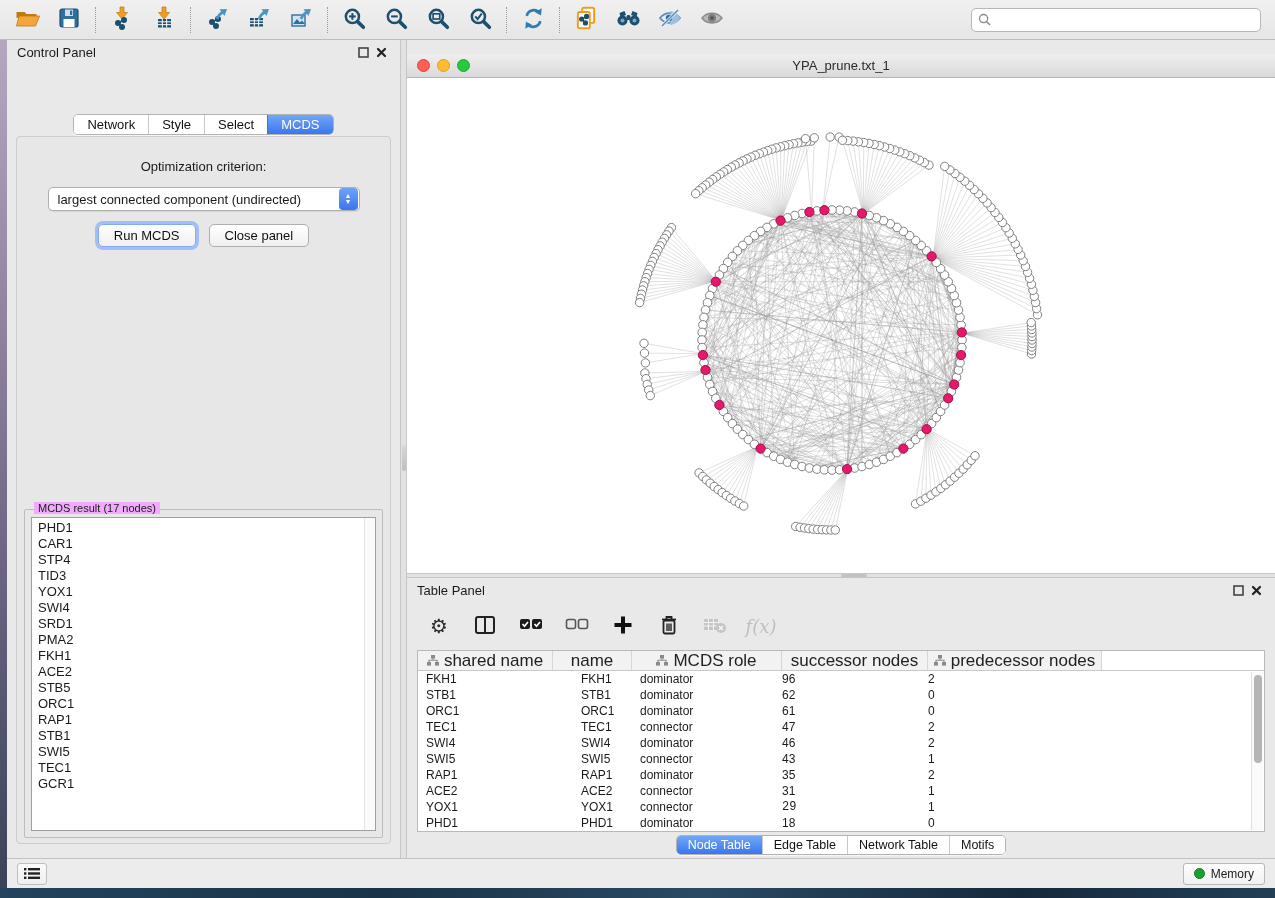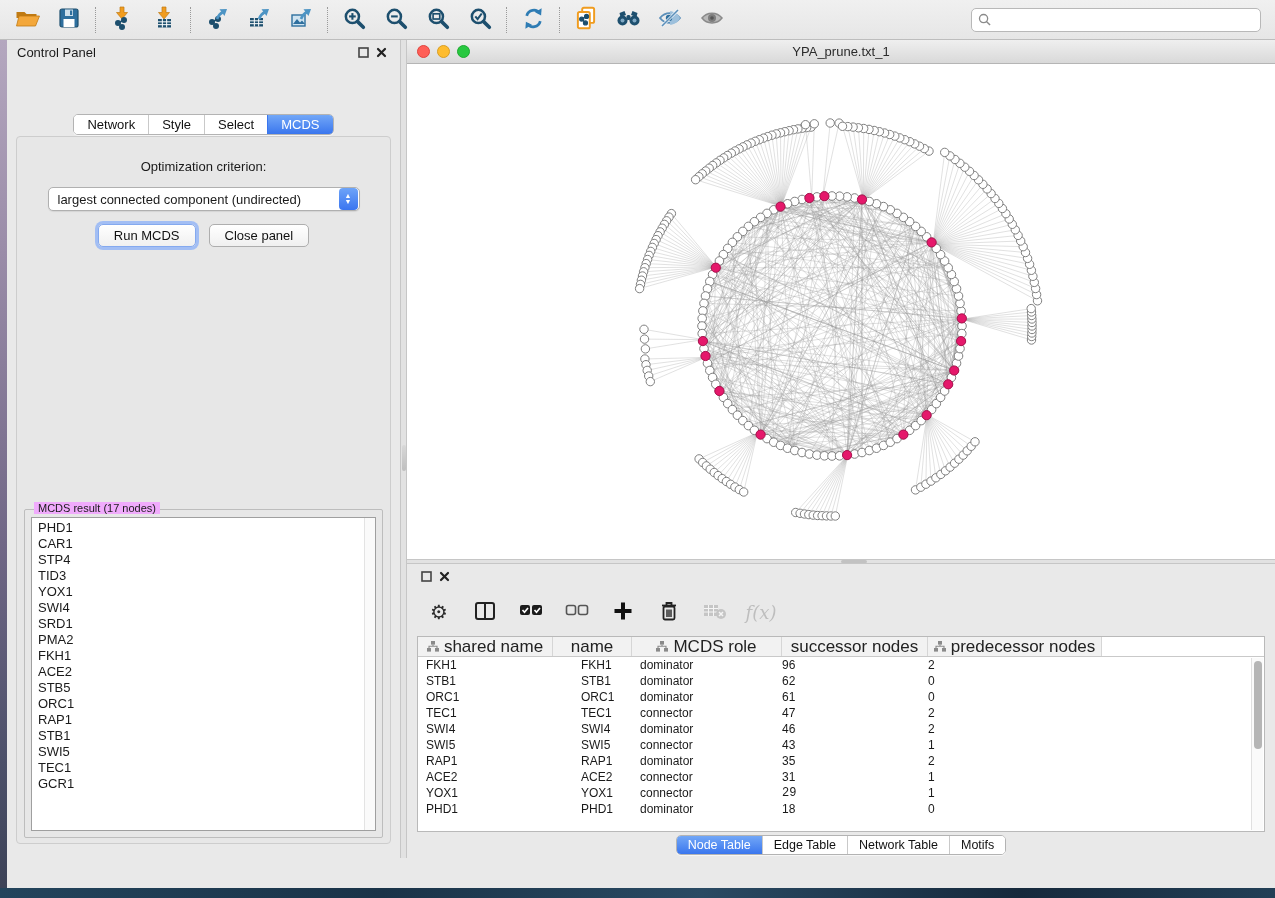--- a/index.html
+++ b/index.html
@@ -58,21 +58,21 @@
   .gb-item{ font-size:13px; line-height:16px; }
   .gb-scroll{ position:absolute; top:0; bottom:0; right:0; width:11px; background:#fafafa; border-left:1px solid #e3e3e3; }
 
   
   .v-splitter{ width:7px; background:#e2e2e2; border-left:1px solid #c6c6c6; border-right:1px solid #c6c6c6; position:relative; }
   .v-grip{ position:absolute; top:405px; left:1px; width:4px; height:26px; background:linear-gradient(#d8d8d8,#bfbfbf); border-radius:2px; }
   .h-splitter{ height:5px; background:#e2e2e2; border-top:1px solid #c6c6c6; border-bottom:1px solid #c6c6c6; position:relative; }
   .h-grip{ position:absolute; left:50%; top:0; width:26px; height:3px; background:#c2c2c2; border-radius:2px; }
 
   
-  .right-col{ flex:1; display:flex; flex-direction:column; min-width:0; }
+  .right-col{ flex:1; display:flex; flex-direction:column; min-width:0;margin-top:14px; }
   .network-panel{ height:519px; display:flex; flex-direction:column; }
   .net-titlebar{ height:24px; background:linear-gradient(#efefef,#d9d9d9); border-bottom:1px solid #b5b5b5; position:relative; display:flex; align-items:center; }
   .lights{ display:flex; gap:7px; margin-left:10px; }
   .light{ width:13px; height:13px; border-radius:50%; }
   .light.red{ background:#ff5f57; border:1px solid #e0443e; }
   .light.yellow{ background:#febc2e; border:1px solid #d99e23; }
   .light.green{ background:#28c840; border:1px solid #1eaa31; }
   .net-title{ position:absolute; left:0; right:0; text-align:center; font-size:13px; color:#2b2b2b; }
   .net-canvas{ flex:1; background:#fff; position:relative; }
   .net-canvas svg{ display:block; }
@@ -1222,20 +1222,21 @@
               </svg>
           </div>
         </div>
 
         <div class="h-splitter">
             <div class="h-grip"></div>
           </div>
 
         <div class="table-panel">
           <div class="panel-head">
+            <span class="ph-title">Table Panel</span>
             <span class="ph-btn">
               <svg width="11" height="11" viewBox="0 0 11 11">
                   <rect x="1" y="1" width="9" height="9" fill="none" stroke="#444" stroke-width="1.6"></rect>
                 </svg>
             </span>
             <span class="ph-btn">
               <svg width="11" height="11" viewBox="0 0 11 11">
                   <path d="M2 2 L9 9 M9 2 L2 9" stroke="#222" stroke-width="2.2" stroke-linecap="round"></path>
                 </svg>
             </span>
@@ -1433,15 +1434,33 @@
                 <div class="seg-item sel">Node Table</div>
                 <div class="seg-item">Edge Table</div>
                 <div class="seg-item">Network Table</div>
                 <div class="seg-item">Motifs</div>
               </div>
             </div>
         </div>
       </div>
     </div>
 
+    <div class="status-bar">
+      <div class="list-btn">
+        <svg width="16" height="13" viewBox="0 0 16 13">
+            <g fill="#222">
+              <rect x="0" y="1" width="2.4" height="2.4"></rect>
+              <rect x="4" y="1" width="12" height="2.4"></rect>
+              <rect x="0" y="5.3" width="2.4" height="2.4"></rect>
+              <rect x="4" y="5.3" width="12" height="2.4"></rect>
+              <rect x="0" y="9.6" width="2.4" height="2.4"></rect>
+              <rect x="4" y="9.6" width="12" height="2.4"></rect>
+            </g>
+          </svg>
+      </div>
+      <div class="memory-btn">
+        <span class="mem-dot"></span>
+        <span>Memory</span>
+      </div>
+    </div>
   </div>
 </div>
 <div class="wall-bottom"></div>
 
 </body></html>

